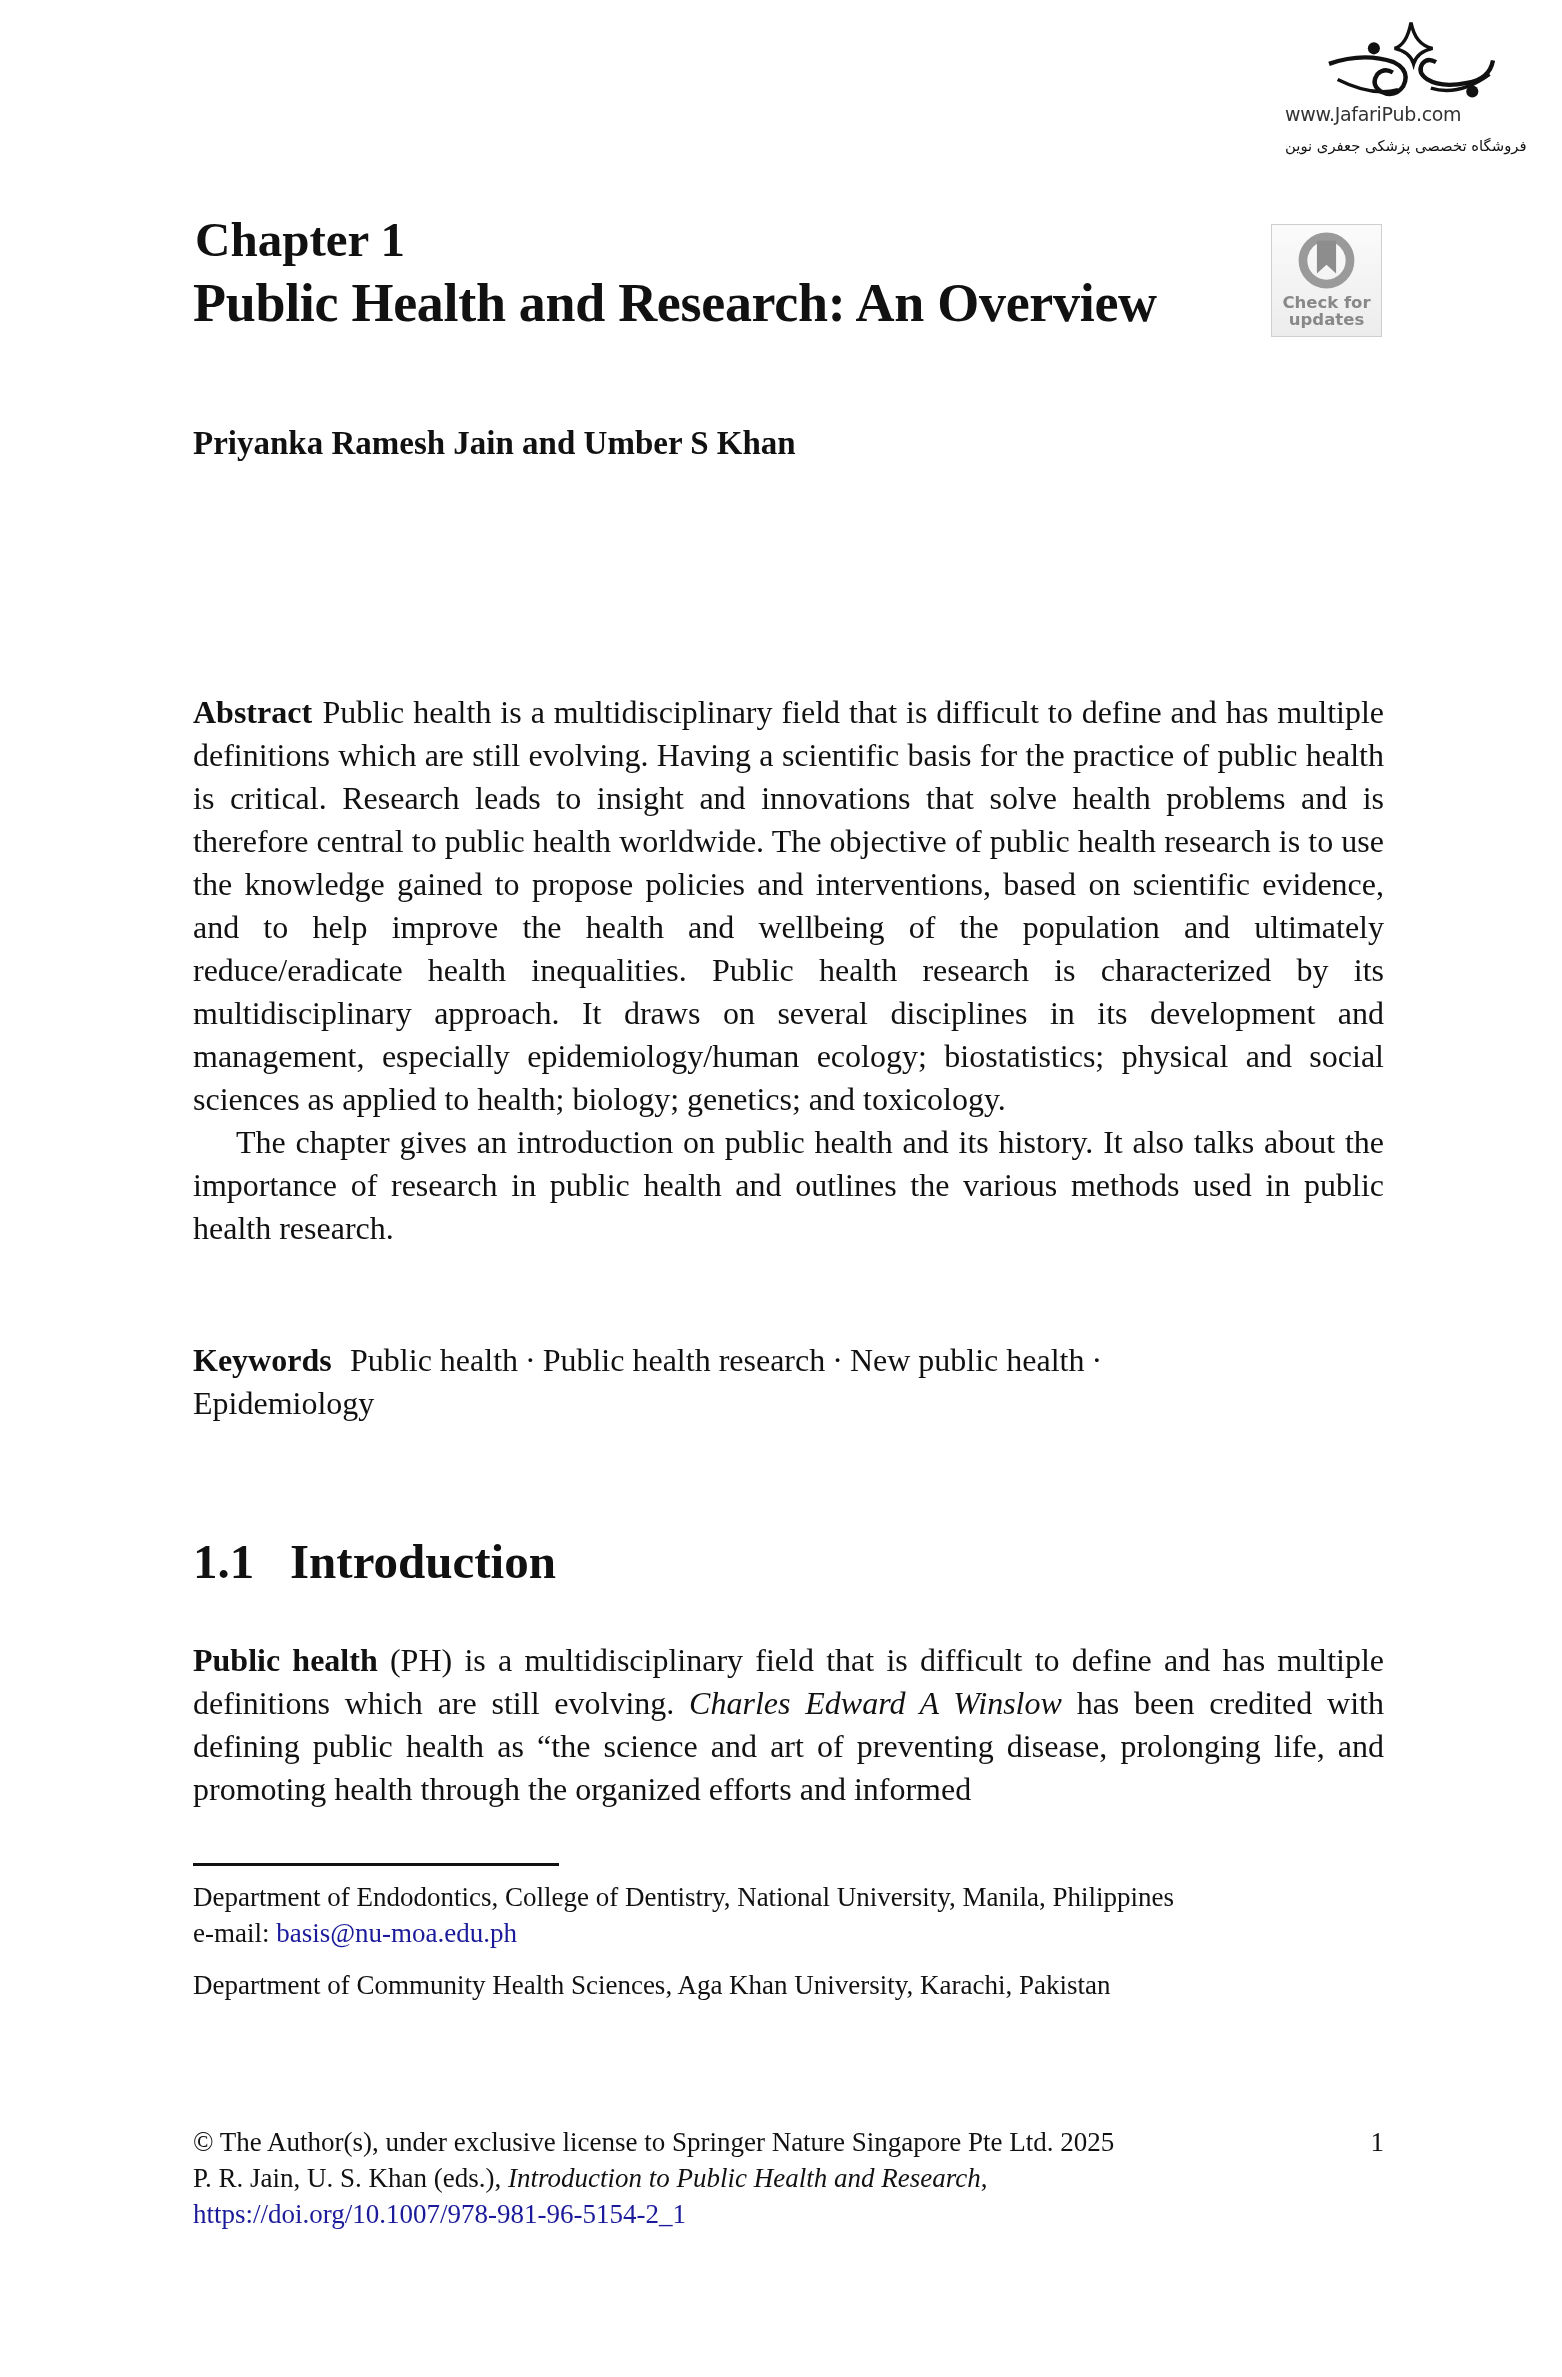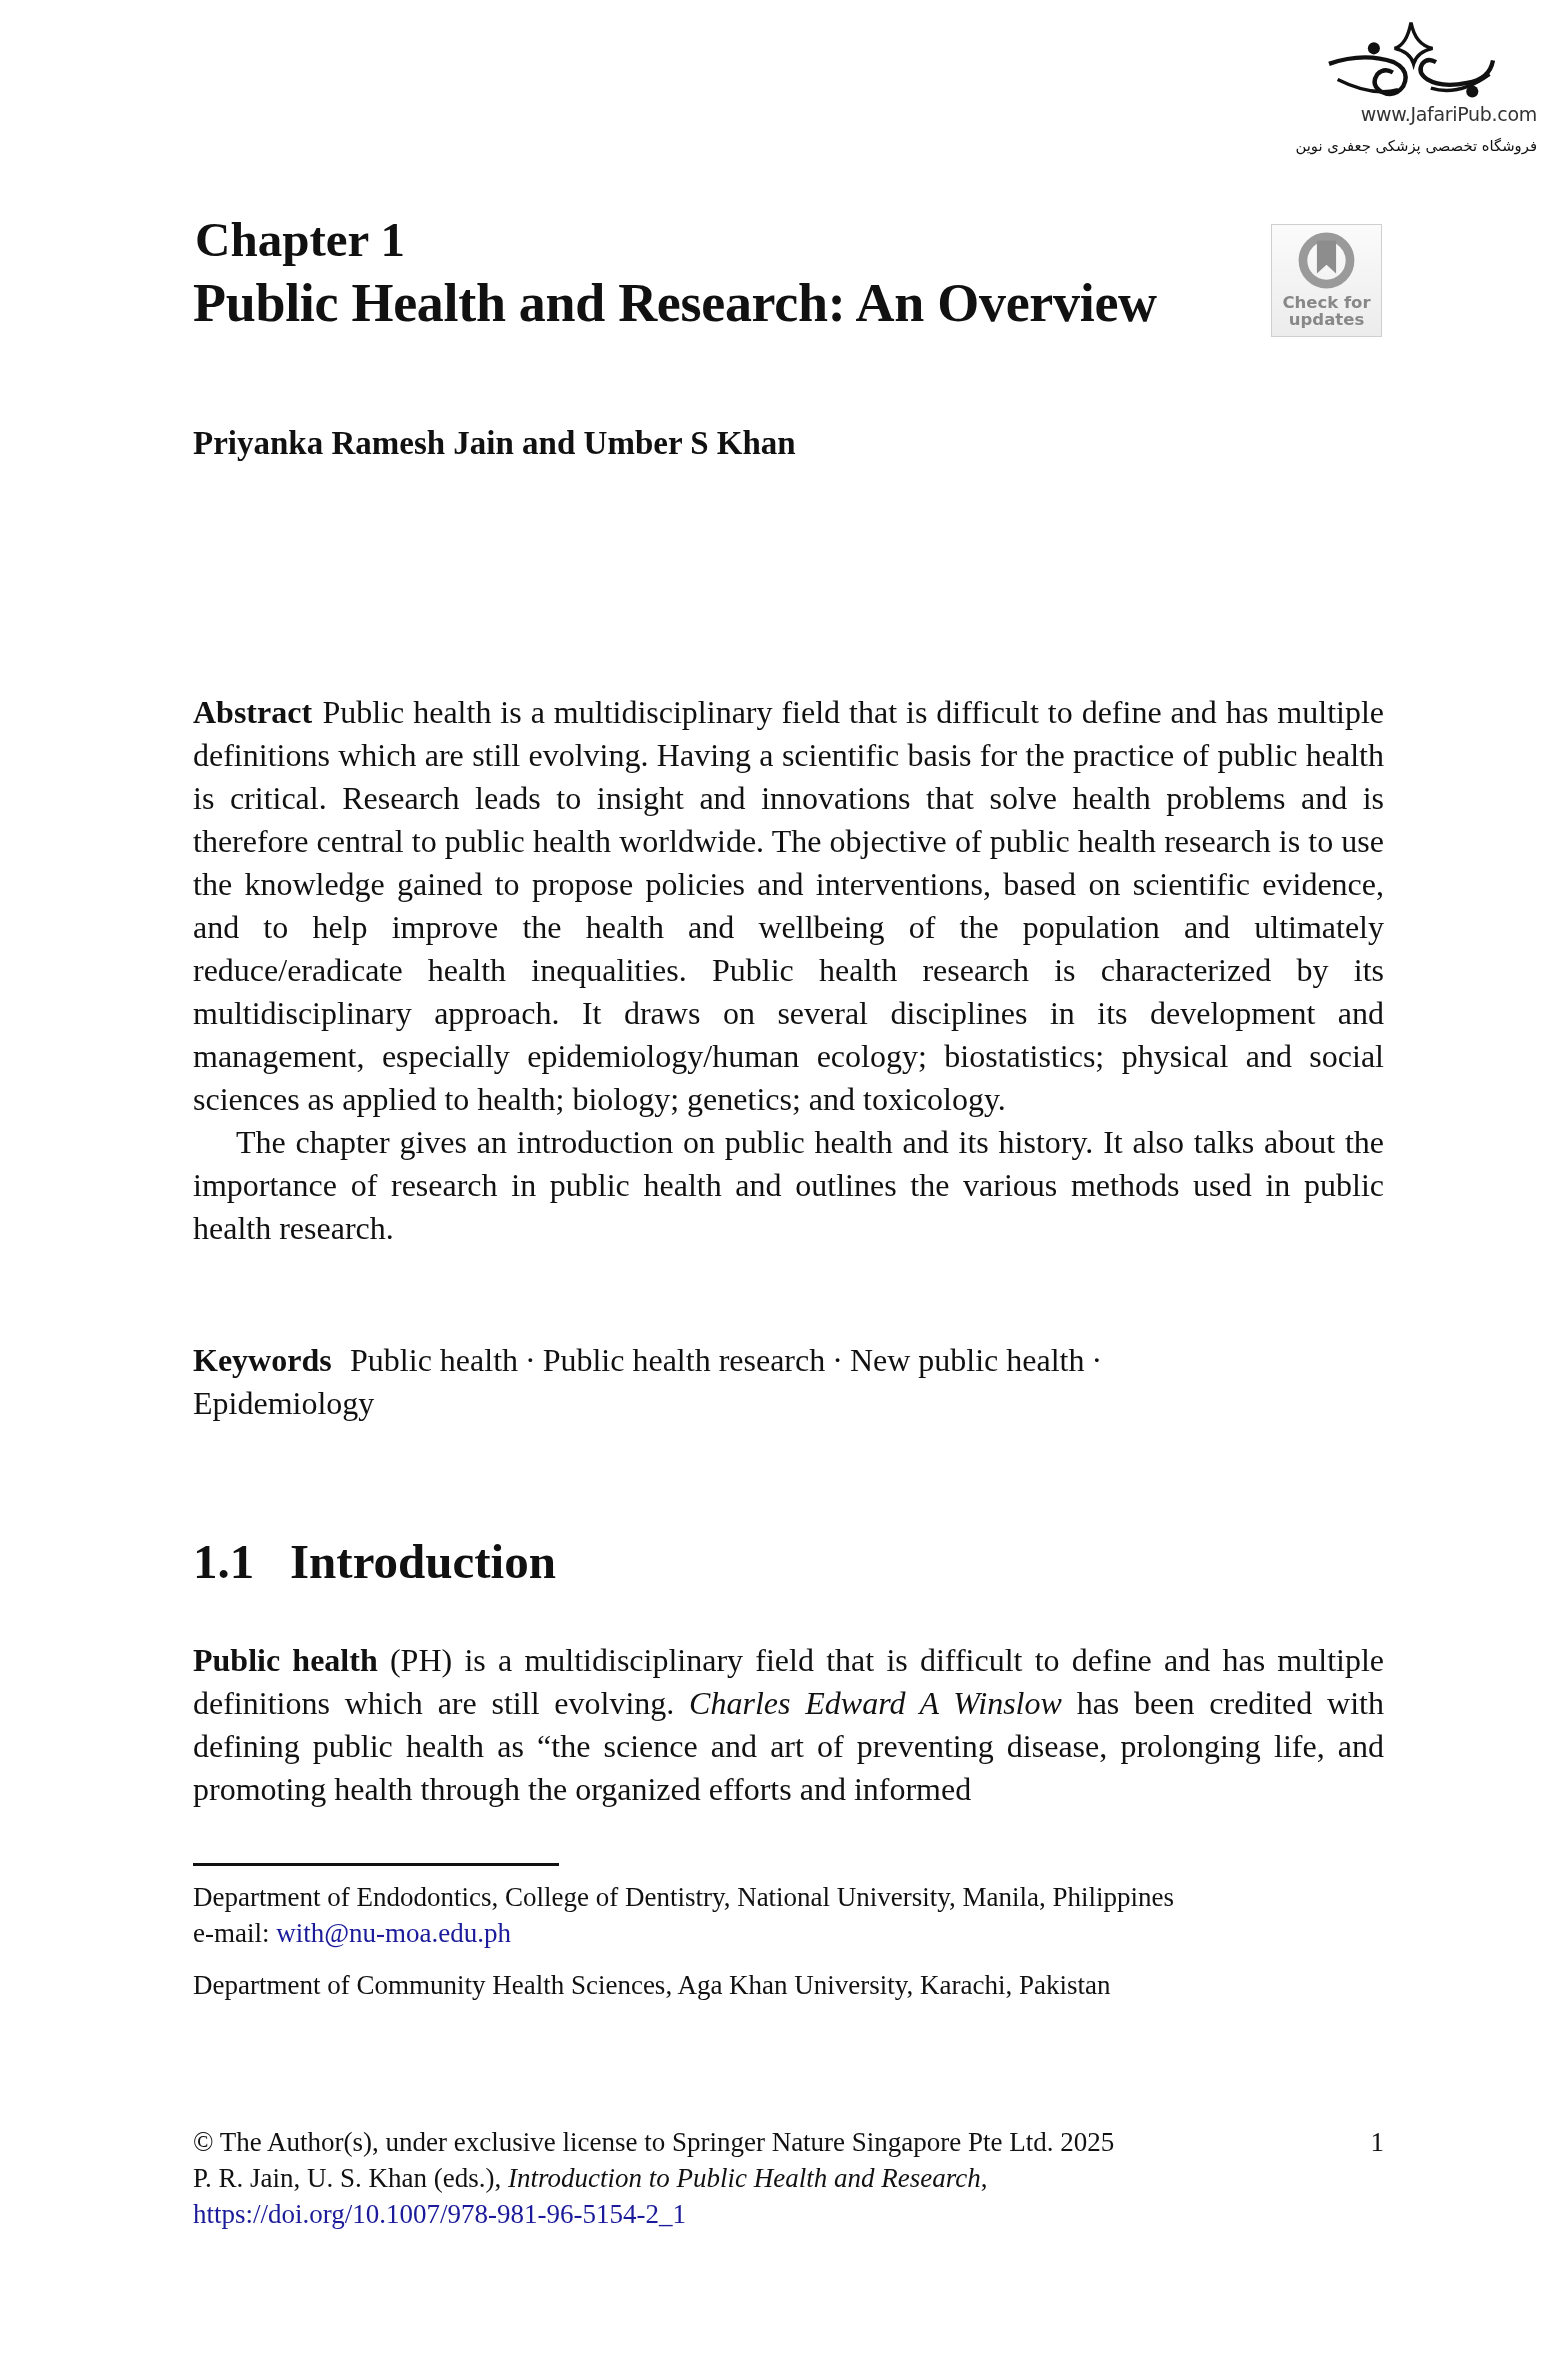--- a/index.html
+++ b/index.html
@@ -1,19 +1,19 @@
 <!DOCTYPE html>
 <html style="font-size:14px"><head>
   <meta charset="utf-8">
   <style>
     html, body { margin: 0; padding: 0; background: #ffffff; }
     body { width: 1563px; height: 2377px; position: relative; overflow: hidden;
            font-family: "Liberation Serif", "DejaVu Serif", serif; color: #111; }
 
-    .logo { position: absolute; left: 1285px; top: 19px; width: 252px; height: 156px; text-align: right; }
+    .logo { position: absolute; left: 1285px; top: 19px; width: 252px; height: 156px; text-align: left; }
     .logo svg { display: block; margin: 0 auto; }
     .logo-url { font-family: "DejaVu Sans", sans-serif; font-size: 19px; color: #333; margin-top: 1.7px; letter-spacing: -0.3px; }
     .logo-fa { font-family: "DejaVu Sans", sans-serif; font-size: 14.8px; color: #111; margin-top: 12px; direction: rtl; }
 
     .chapter-label { position: absolute; left: 195px; top: 215px; font-size: 49px; font-weight: bold; line-height: 1; }
     .chapter-title { position: absolute; left: 193px; top: 276px; font-size: 54px; font-weight: bold; line-height: 1; letter-spacing: -0.3px; }
 
     .check-badge { position: absolute; left: 1271px; top: 224px; width: 111px; height: 113px;
                    border: 1.7px solid #cfcfcf; background: linear-gradient(#fbfbfb, #ececec); box-sizing: border-box;
                    text-align: center; cursor: pointer; }
@@ -95,21 +95,21 @@
 </div>
 
 <div class="text-block intro">
   <b>Public health</b><span> (PH) is a multidisciplinary field that is difficult to define and has multiple definitions which are still evolving. </span><em>Charles Edward A Winslow</em><span> has been credited with defining public health as “the science and art of preventing disease, prolonging life, and promoting health through the organized efforts and informed</span>
 </div>
 
 <div class="footnote-rule"></div>
 <div class="footnotes">
   <div class="row">Department of Endodontics, College of Dentistry, National University, Manila, Philippines</div>
   <div class="row">
-    <span>e-mail: </span><span class="link">with@nu-moa.edu.ph</span>
+    <span>e-mail: </span><span class="link">basis@nu-moa.edu.ph</span>
   </div>
   <div class="gap"></div>
   <div class="row">Department of Community Health Sciences, Aga Khan University, Karachi, Pakistan</div>
 </div>
 
 <div class="copyright">
   <div class="row">
     <span>© The Author(s), under exclusive license to Springer Nature Singapore Pte Ltd. 2025</span>
     <span class="page-number">1</span>
   </div>

